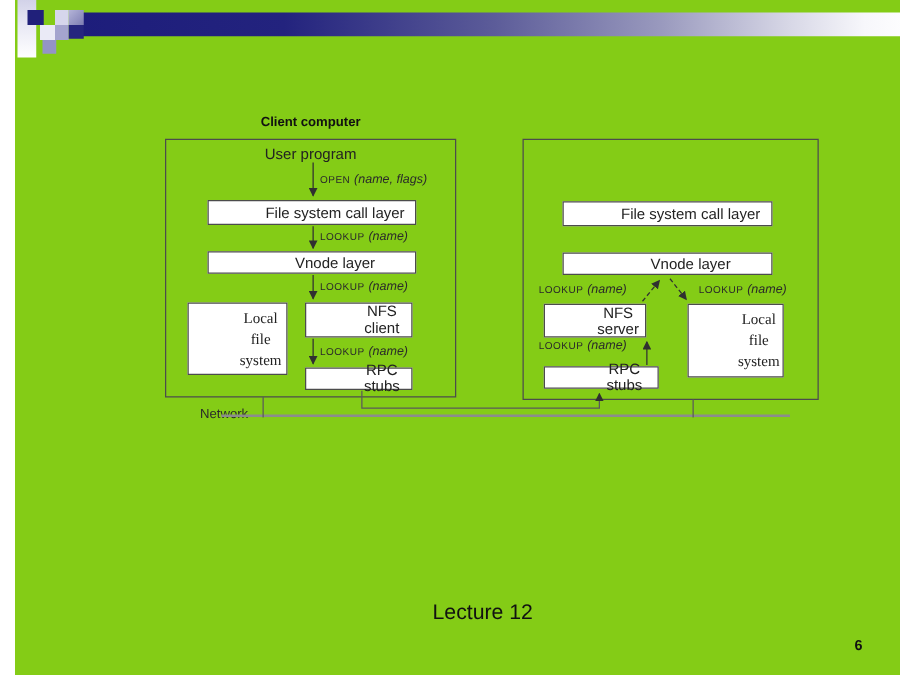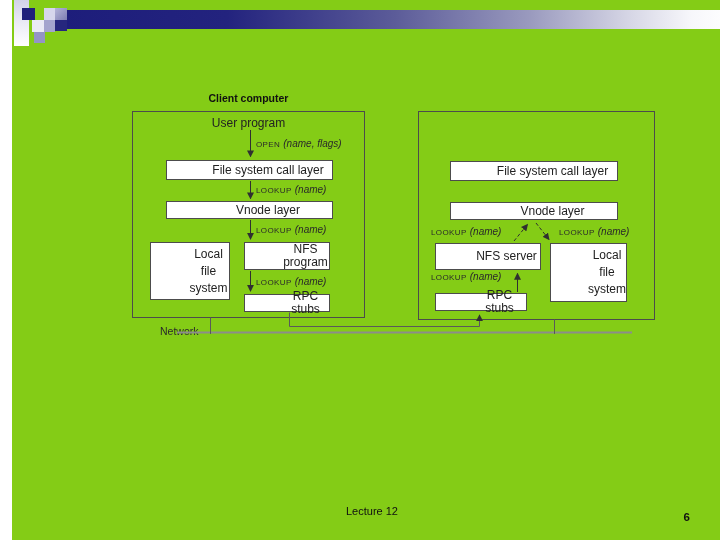--- a/index.html
+++ b/index.html
@@ -24,23 +24,23 @@
   .abs{position:absolute;box-sizing:border-box;}
   .outer-box{border:1px solid #4c4c4c;background:transparent;}
   .box{border:1px solid #4c4c4c;background:#ffffff;display:flex;align-items:center;justify-content:center;
        font-size:12px;line-height:13px;text-align:center;color:#222;padding-left:37px;}
   .comp-title{font-weight:bold;font-size:10.5px;text-align:center;color:#111;}
   .plain-label{font-size:12px;text-align:center;color:#222;}
   .call{font-size:10px;line-height:11px;white-space:nowrap;color:#2a2a2a;}
   .call .op{font-size:8px;letter-spacing:.4px;}
   .call .args{font-style:italic;font-size:10px;margin-left:3px;}
   .net-label{font-size:10.5px;color:#2a2a2a;}
-  .lfs-text{width:48px;line-height:17px;}
+  .lfs-text{width:48px;line-height:17px;font-family:Liberation Serif, serif;}
   
-  .footer-lecture{position:absolute;left:334px;top:505px;font-size:11px;color:#111;}
+  .footer-lecture{position:absolute;left:334px;top:480px;font-size:17px;color:#111;}
   .footer-page{position:absolute;right:42px;top:511px;font-size:11.5px;font-weight:bold;color:#111;}
   
   #wires{position:absolute;left:0;top:0;width:720px;height:540px;pointer-events:none;}
 </style>
 </head>
 <body>
 
 <div id="slide">
 
   <div class="vbar"></div>
@@ -77,21 +77,21 @@
 
   <div class="abs call" style="left:244px;top:224px;">
     <span class="op">LOOKUP</span><span class="args">(name)</span>
   </div>
 
   <div class="abs box" style="left:138px;top:242px;width:80px;height:58px;">
     <span class="lfs-text">Local file system</span>
   </div>
 
   <div class="abs box" style="left:232px;top:242px;width:86px;height:28px;">
-    <span>NFS program</span>
+    <span>NFS client</span>
   </div>
 
   <div class="abs call" style="left:244px;top:276px;">
     <span class="op">LOOKUP</span><span class="args">(name)</span>
   </div>
 
   <div class="abs box" style="left:232px;top:294px;width:86px;height:18px;">
     <span>RPC stubs</span>
   </div>
 
@@ -107,21 +107,21 @@
   </div>
 
   <div class="abs call" style="left:419px;top:226px;">
     <span class="op">LOOKUP</span><span class="args">(name)</span>
   </div>
 
   <div class="abs call" style="left:547px;top:226px;">
     <span class="op">LOOKUP</span><span class="args">(name)</span>
   </div>
 
-  <div class="abs box" style="left:423px;top:243px;width:106px;height:27px;">
+  <div class="abs box" style="left:423px;top:243px;width:82px;height:27px;">
     <span>NFS server</span>
   </div>
 
   <div class="abs box" style="left:538px;top:243px;width:77px;height:59px;">
     <span class="lfs-text">Local file system</span>
   </div>
 
   <div class="abs call" style="left:419px;top:271px;">
     <span class="op">LOOKUP</span><span class="args">(name)</span>
   </div>

